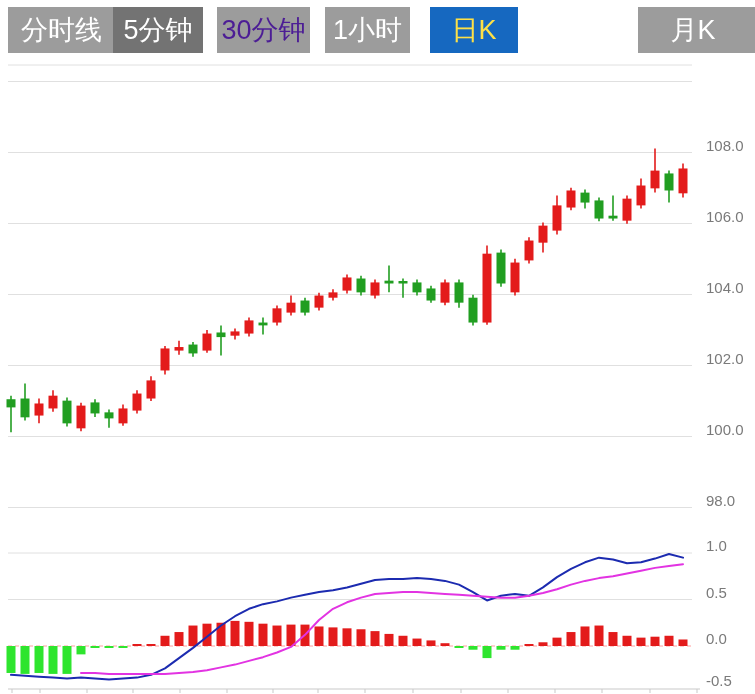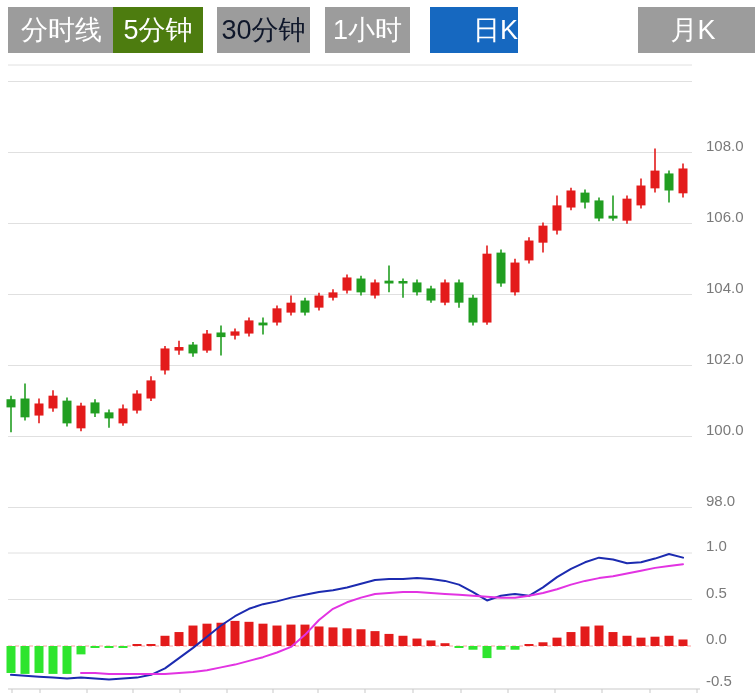--- a/index.html
+++ b/index.html
@@ -15,24 +15,24 @@
   }
   .tab.active{background:#1668c0;}
   #chart-svg{position:absolute;left:0;top:0;z-index:1;}
   text.axis-label{fill:#7a7a7a;font-size:15px;font-family:"Liberation Sans","DejaVu Sans",sans-serif;}
 </style>
 </head>
 <body>
 
 <div id="toolbar">
     <div class="tab" style="left: 8px; width: 107px; background: rgb(156, 156, 156); color: rgb(255, 255, 255);">分时线</div>
-    <div class="tab" style="left: 113px; width: 90px; background: #4d7c0f; color: rgb(255, 255, 255);">5分钟</div>
-    <div class="tab" style="left: 217px; width: 93px; background: rgb(156, 156, 156); color: #0f172a;">30分钟</div>
+    <div class="tab" style="left: 113px; width: 90px; background: #737373; color: rgb(255, 255, 255);">5分钟</div>
+    <div class="tab" style="left: 217px; width: 93px; background: rgb(156, 156, 156); color: #4c1d95;">30分钟</div>
     <div class="tab" style="left: 325px; width: 85px; background: rgb(156, 156, 156); color: rgb(255, 255, 255);">1小时</div>
-    <div class="tab active" style="left: 430px; width: 88px; background: rgb(22, 104, 192); color: #ffffff; text-align: right;">日K</div>
+    <div class="tab active" style="left: 430px; width: 88px; background: rgb(22, 104, 192); color: #fde047;">日K</div>
     <div class="tab" style="left: 638px; width: 110px; background: rgb(156, 156, 156); color: rgb(255, 255, 255);">月K</div>
     <div class="tab" style="left: 737px; width: 60px; background: rgb(156, 156, 156); color: rgb(255, 255, 255);"></div>
   </div>
 <svg id="chart-svg" width="755" height="694" viewBox="0 0 755 694">
     <line x1="8" y1="65" x2="692" y2="65" stroke="#e0e0e0" stroke-width="1"></line>
     <line x1="8" y1="81.5" x2="692" y2="81.5" stroke="#e0e0e0" stroke-width="1"></line>
     <line x1="8" y1="152.5" x2="692" y2="152.5" stroke="#e0e0e0" stroke-width="1"></line>
     <text x="706" y="150.5" class="axis-label">108.0</text>
     <line x1="8" y1="223.5" x2="692" y2="223.5" stroke="#e0e0e0" stroke-width="1"></line>
     <text x="706" y="221.5" class="axis-label">106.0</text>

